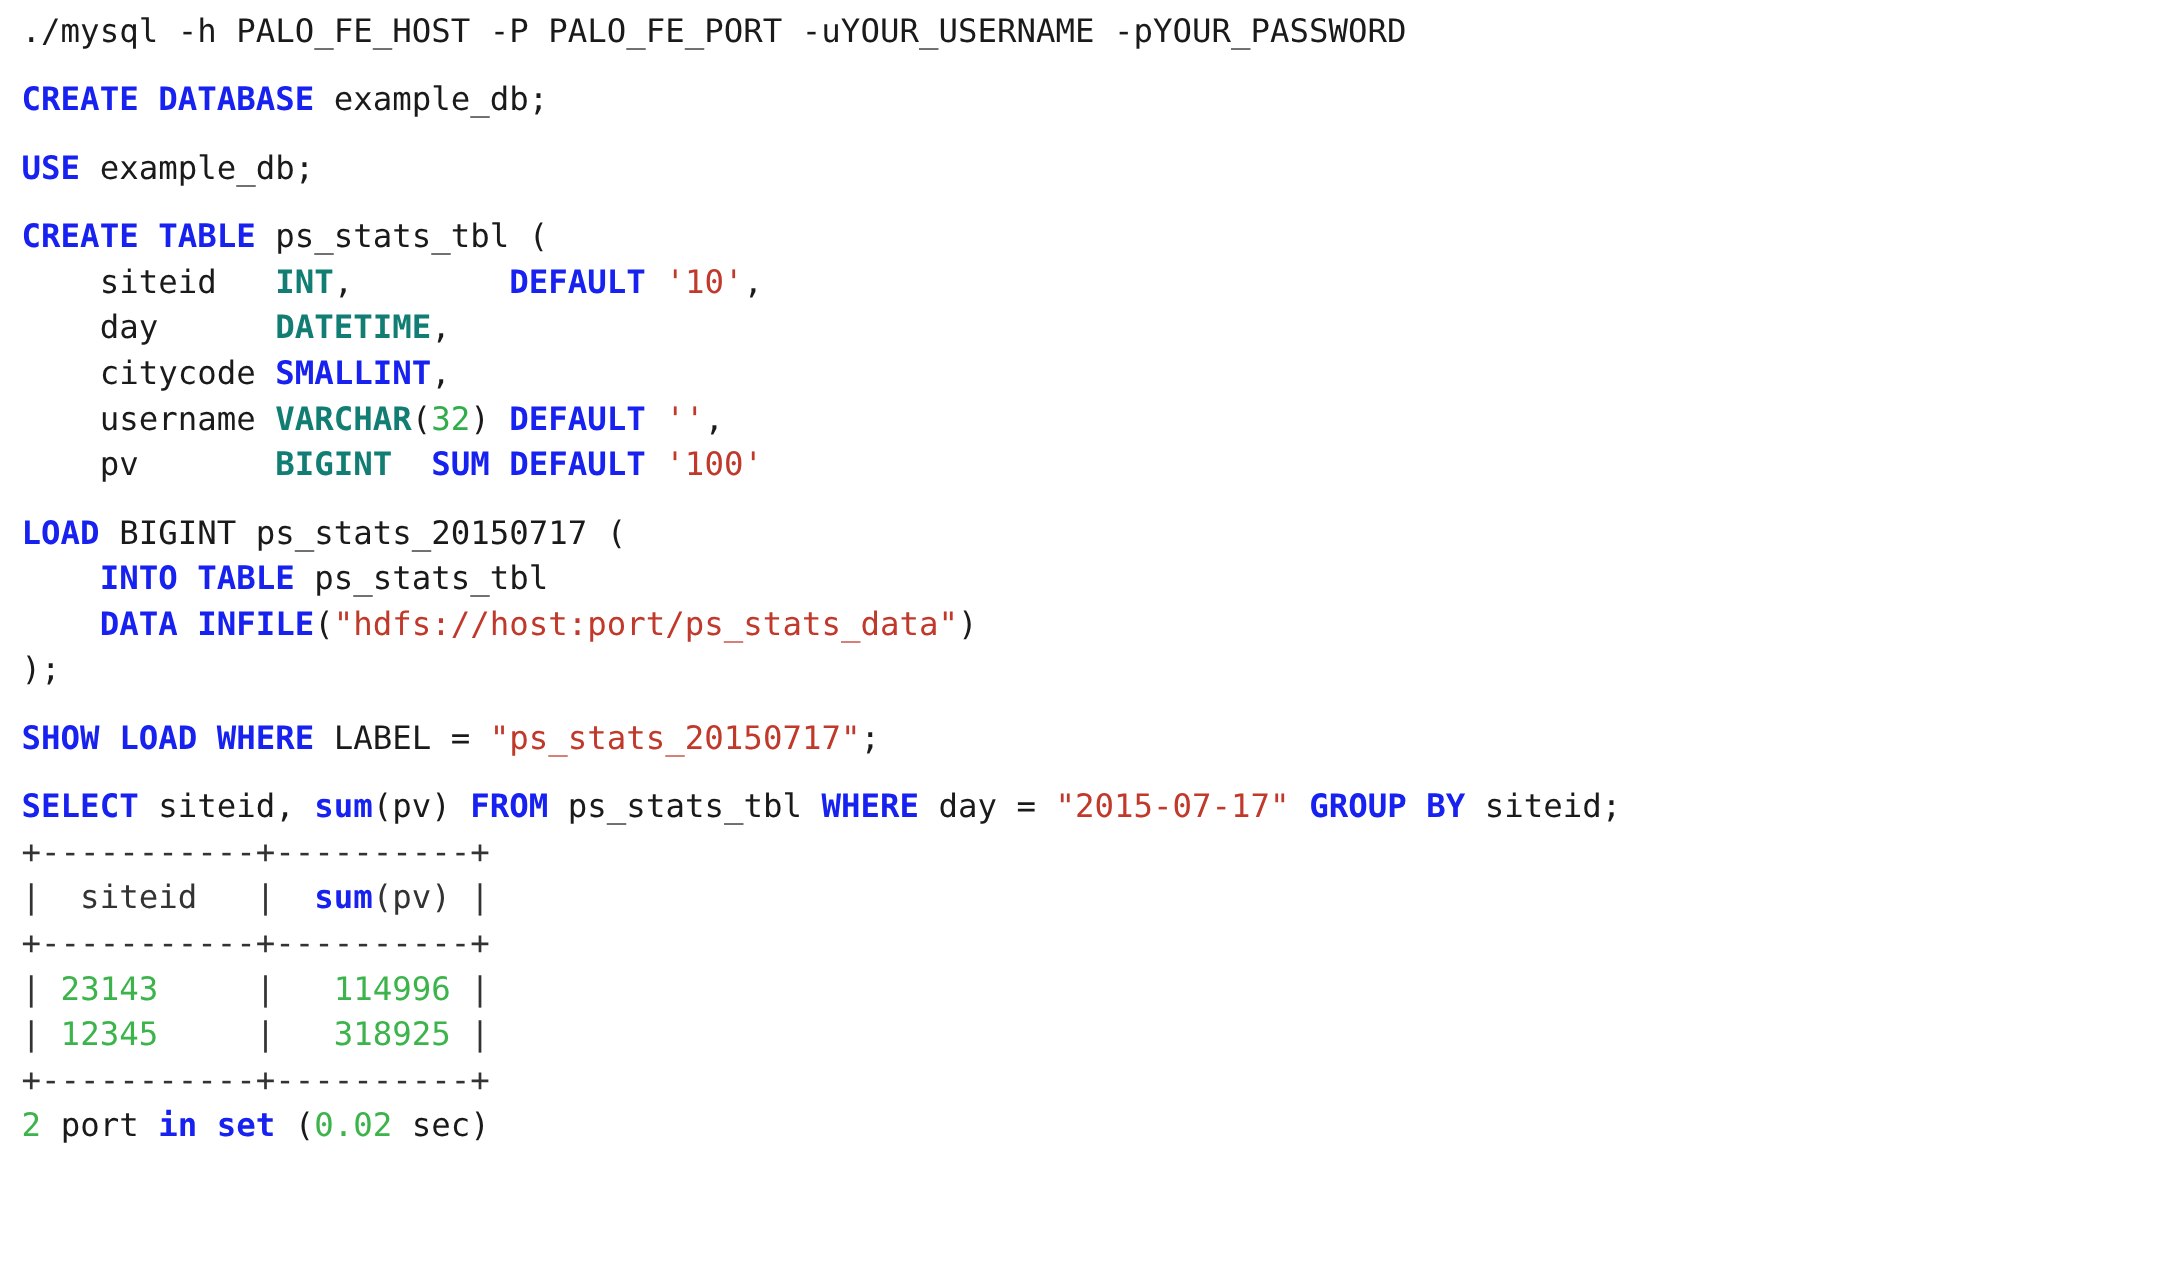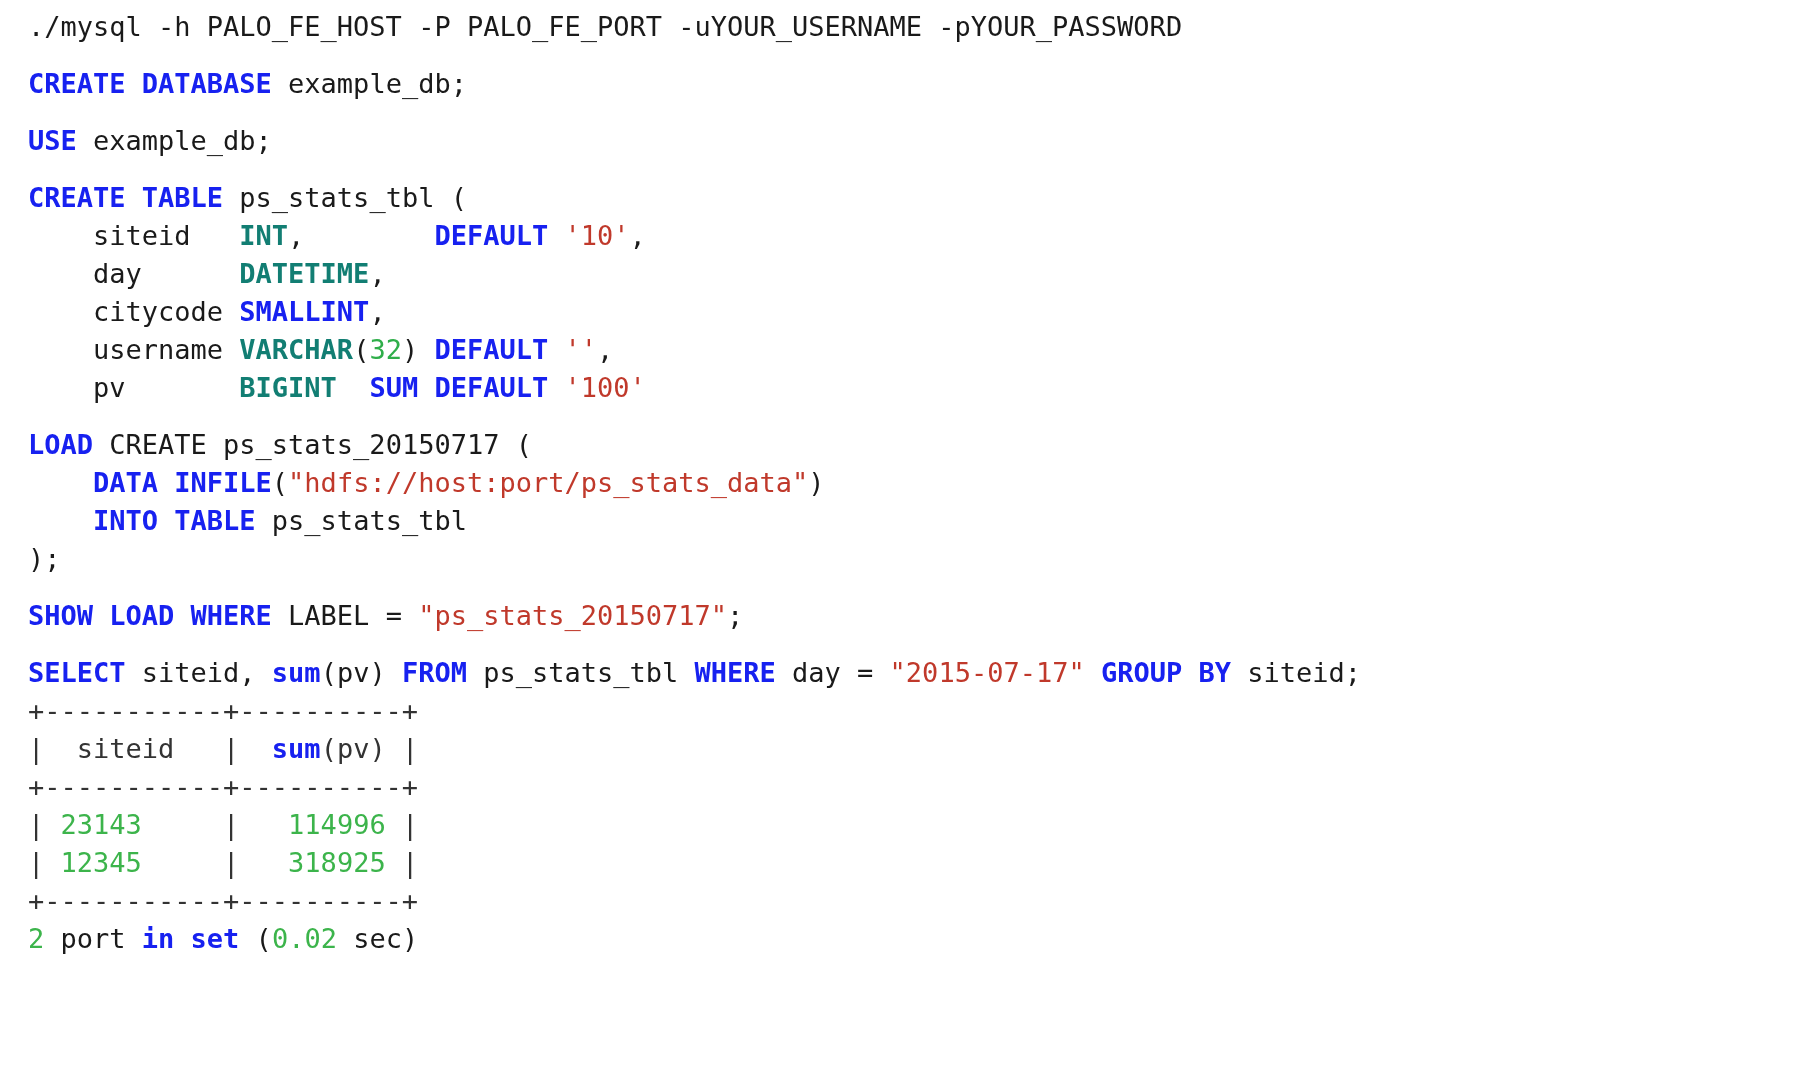--- a/index.html
+++ b/index.html
@@ -11,21 +11,21 @@
     width: 1804px;
     height: 1066px;
     overflow: hidden;
     font-family: "DejaVu Serif", "Liberation Serif", serif;
   }
   #code-listing {
     position: absolute;
     left: 0;
     top: 0;
     width: 1804px;
-    padding: 8px 0 0 28px;
+    padding: 8px 0 0 18px;
     box-sizing: border-box;
   }
   .code-line {
     font-family: "DejaVu Sans Mono", "Liberation Mono", monospace;
     font-size: 27px;
     line-height: 38px;
     white-space: pre;
     color: #1a1a1a;
     letter-spacing: 0px;
     height: 38px;
@@ -57,23 +57,23 @@
     <div class="code-line blank">&nbsp;</div>
     <div class="code-line"><span class="t-kw">USE</span><span class="t-plain"> example_db;</span></div>
     <div class="code-line blank">&nbsp;</div>
     <div class="code-line"><span class="t-kw">CREATE TABLE</span><span class="t-plain"> ps_stats_tbl (</span></div>
     <div class="code-line"><span class="t-plain">    siteid   </span><span class="t-type">INT</span><span class="t-plain">,        </span><span class="t-kw">DEFAULT</span><span class="t-plain"> </span><span class="t-str">'10'</span><span class="t-plain">,</span></div>
     <div class="code-line"><span class="t-plain">    day      </span><span class="t-type">DATETIME</span><span class="t-plain">,</span></div>
     <div class="code-line"><span class="t-plain">    citycode </span><span class="t-kw">SMALLINT</span><span class="t-plain">,</span></div>
     <div class="code-line"><span class="t-plain">    username </span><span class="t-type">VARCHAR</span><span class="t-plain">(</span><span class="t-num">32</span><span class="t-plain">) </span><span class="t-kw">DEFAULT</span><span class="t-plain"> </span><span class="t-str">''</span><span class="t-plain">,</span></div>
     <div class="code-line"><span class="t-plain">    pv       </span><span class="t-type">BIGINT</span><span class="t-plain">  </span><span class="t-kw">SUM DEFAULT</span><span class="t-plain"> </span><span class="t-str">'100'</span></div>
     <div class="code-line blank">&nbsp;</div>
-    <div class="code-line"><span class="t-kw">LOAD</span><span class="t-plain"> CREATE ps_stats_20150717 (</span></div>
+    <div class="code-line"><span class="t-kw">LOAD</span><span class="t-plain"> BIGINT ps_stats_20150717 (</span></div>
+    <div class="code-line"><span class="t-plain">    </span><span class="t-kw">INTO TABLE</span><span class="t-plain"> ps_stats_tbl</span></div>
     <div class="code-line"><span class="t-plain">    </span><span class="t-kw">DATA INFILE</span><span class="t-plain">(</span><span class="t-str">"hdfs://host:port/ps_stats_data"</span><span class="t-plain">)</span></div>
-    <div class="code-line"><span class="t-plain">    </span><span class="t-kw">INTO TABLE</span><span class="t-plain"> ps_stats_tbl</span></div>
     <div class="code-line"><span class="t-plain">);</span></div>
     <div class="code-line blank">&nbsp;</div>
     <div class="code-line"><span class="t-kw">SHOW LOAD WHERE</span><span class="t-plain"> LABEL = </span><span class="t-str">"ps_stats_20150717"</span><span class="t-plain">;</span></div>
     <div class="code-line blank">&nbsp;</div>
     <div class="code-line"><span class="t-kw">SELECT</span><span class="t-plain"> siteid, </span><span class="t-kw">sum</span><span class="t-plain">(pv) </span><span class="t-kw">FROM</span><span class="t-plain"> ps_stats_tbl </span><span class="t-kw">WHERE</span><span class="t-plain"> day = </span><span class="t-str">"2015-07-17"</span><span class="t-plain"> </span><span class="t-kw">GROUP BY</span><span class="t-plain"> siteid;</span></div>
     <div class="code-line res-row"><span class="t-border">+-----------+----------+</span></div>
     <div class="code-line res-row"><span class="t-border">|  siteid   |  </span><span class="t-kw">sum</span><span class="t-border">(pv) |</span></div>
     <div class="code-line res-row"><span class="t-border">+-----------+----------+</span></div>
     <div class="code-line res-row"><span class="t-border">| </span><span class="t-result">23143</span><span class="t-border">     |   </span><span class="t-result">114996</span><span class="t-border"> |</span></div>
     <div class="code-line res-row"><span class="t-border">| </span><span class="t-result">12345</span><span class="t-border">     |   </span><span class="t-result">318925</span><span class="t-border"> |</span></div>

